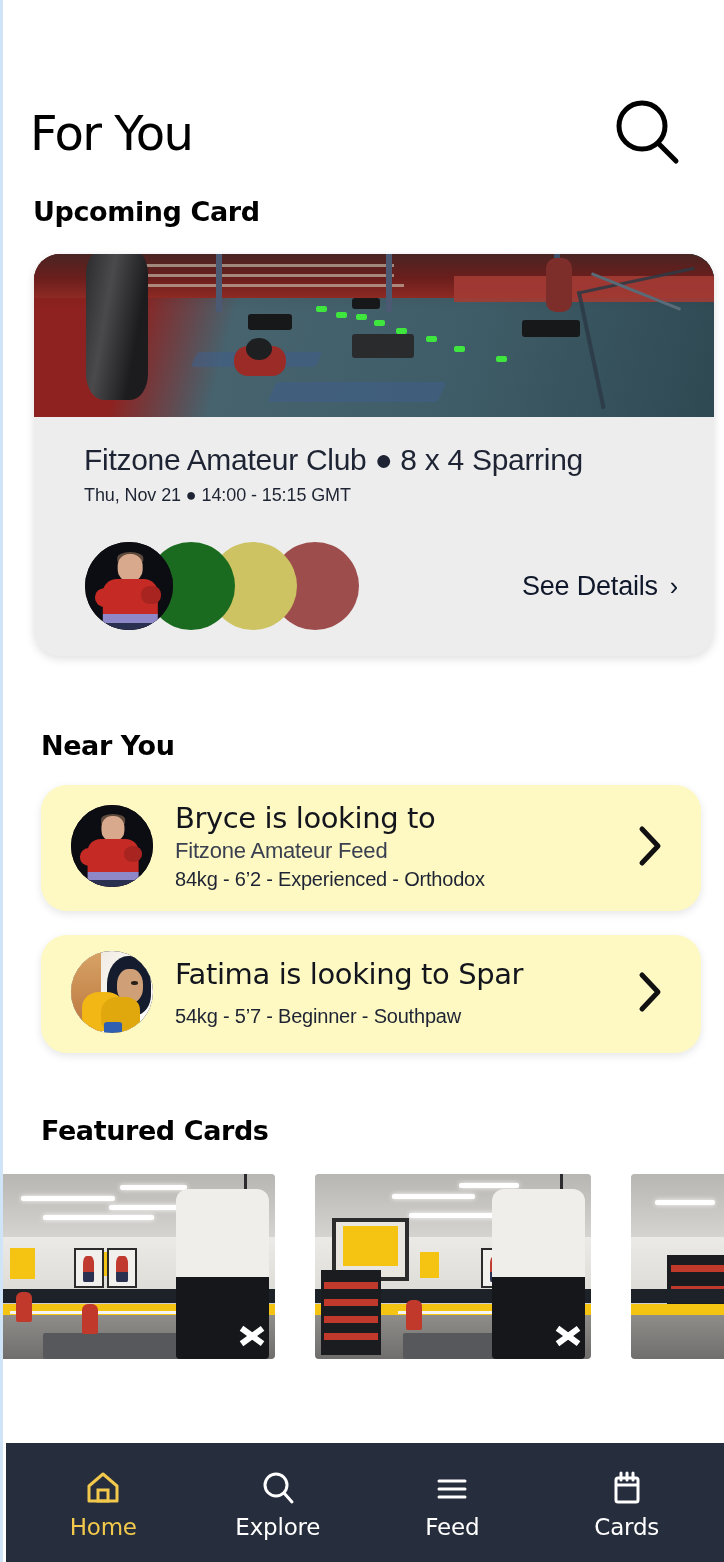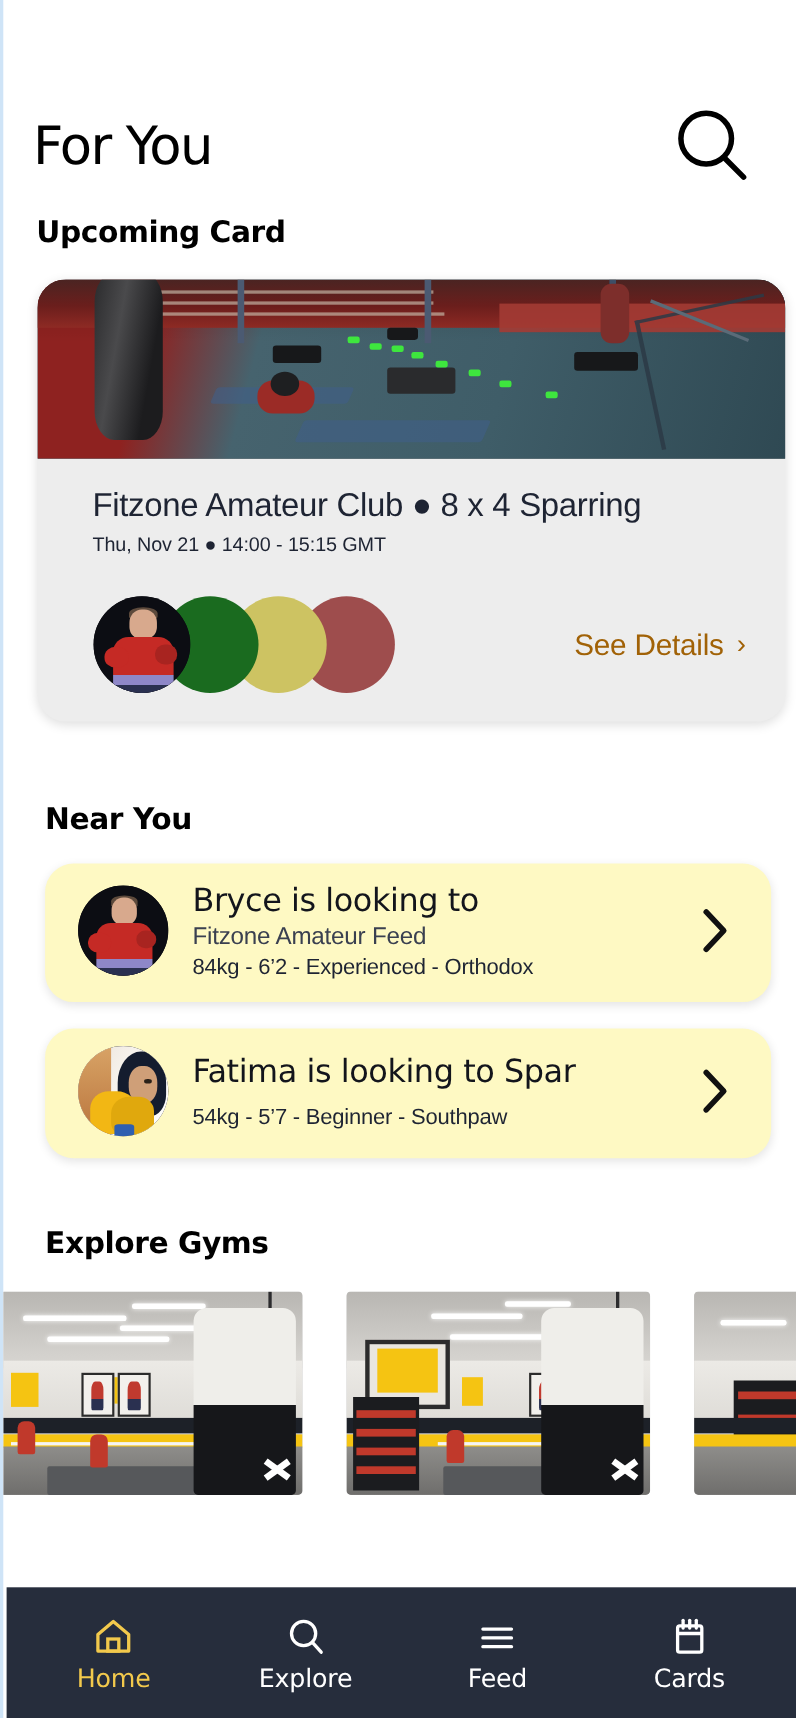--- a/index.html
+++ b/index.html
@@ -234,21 +234,21 @@
   .fatima-art .ft-blue {
     position: absolute; left: 40%; bottom: 0; width: 22%; height: 14%;
     background: #2f5fb0; border-radius: 20% 20% 0 0;
   }
 
   .see-details {
     display: flex; align-items: center; gap: 12px;
     background: none; border: none; cursor: pointer;
     font-family: "Liberation Sans", sans-serif;
     font-size: 27px;
-    color: #a16207;
+    color: #0f172a;
     letter-spacing: -0.2px;
   }
   .see-details .chev { font-size: 25px; font-weight: 400; }
 
   
   .near-list { margin: 24px 0 0 0; }
   .near-card {
     position: relative;
     display: flex;
     align-items: center;
@@ -549,21 +549,21 @@
     </div>
     <div class="near-chevron">
       <svg width="26" height="42" viewBox="0 0 26 42">
           <polyline points="4,4 20,21 4,38" fill="none" stroke="#111" stroke-width="5" stroke-linecap="round" stroke-linejoin="round"></polyline>
         </svg>
     </div>
   </div>
 
 </div>
 
-<div class="section-heading heading-featured">Explore Gyms</div>
+<div class="section-heading heading-featured">Featured Cards</div>
 
 <div class="gyms-strip">
 
   <div class="gym-card first">
     <div class="gi-ceiling"></div>
     <div class="gi-light" style="left:8%;top:12%;width:34%"></div>
     <div class="gi-light" style="left:16%;top:22%;width:40%"></div>
     <div class="gi-light" style="left:44%;top:6%;width:24%"></div>
     <div class="gi-light" style="left:40%;top:17%;width:26%"></div>
     <div class="gi-wall"></div>

